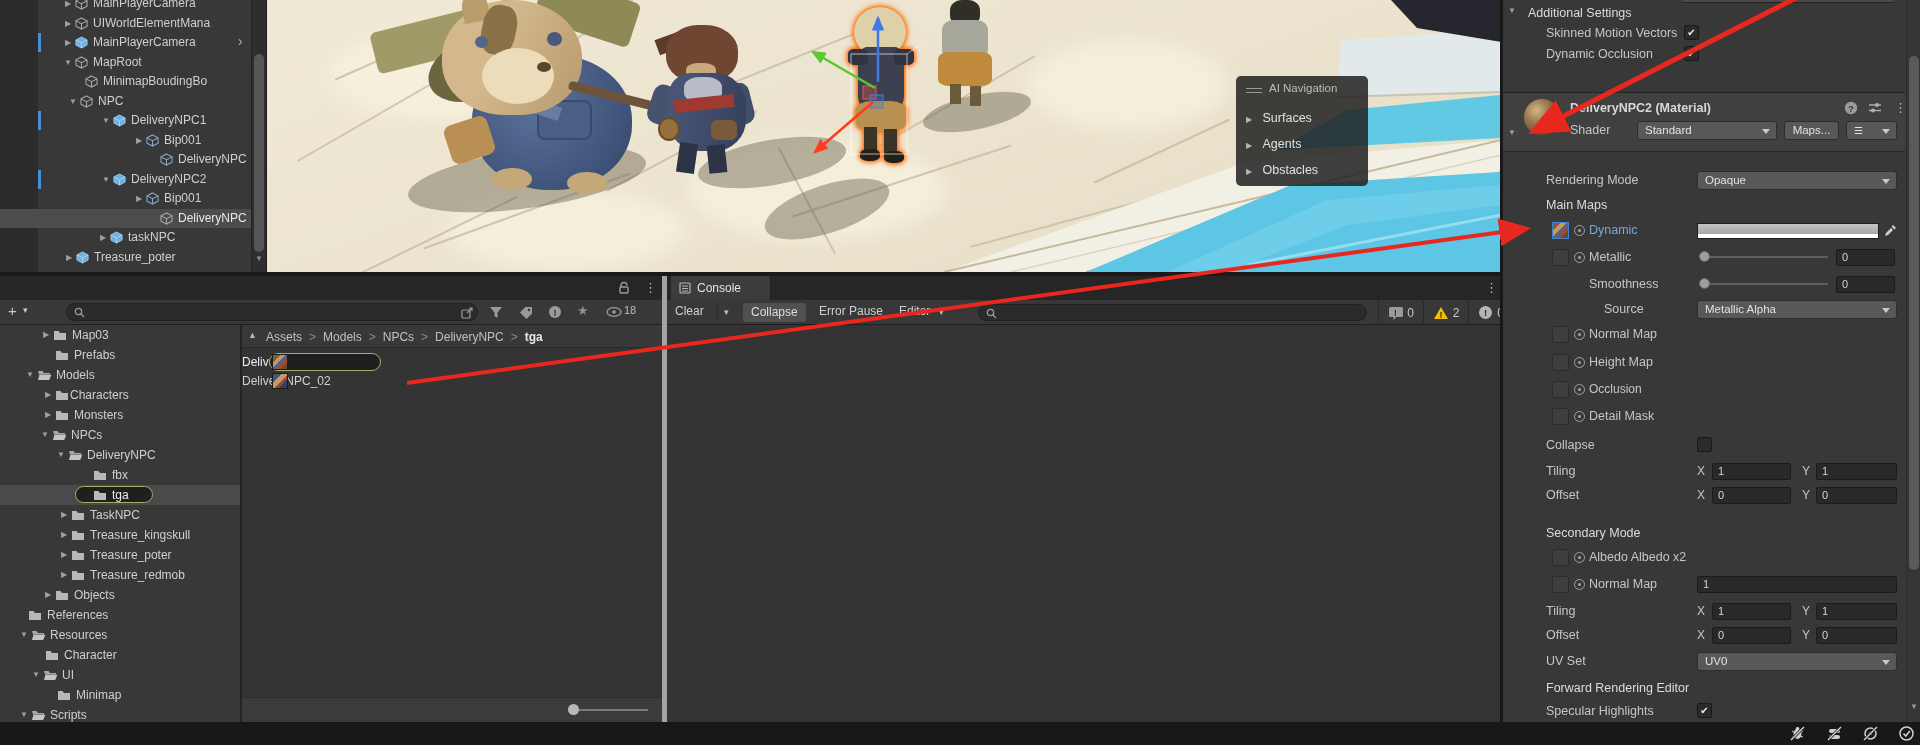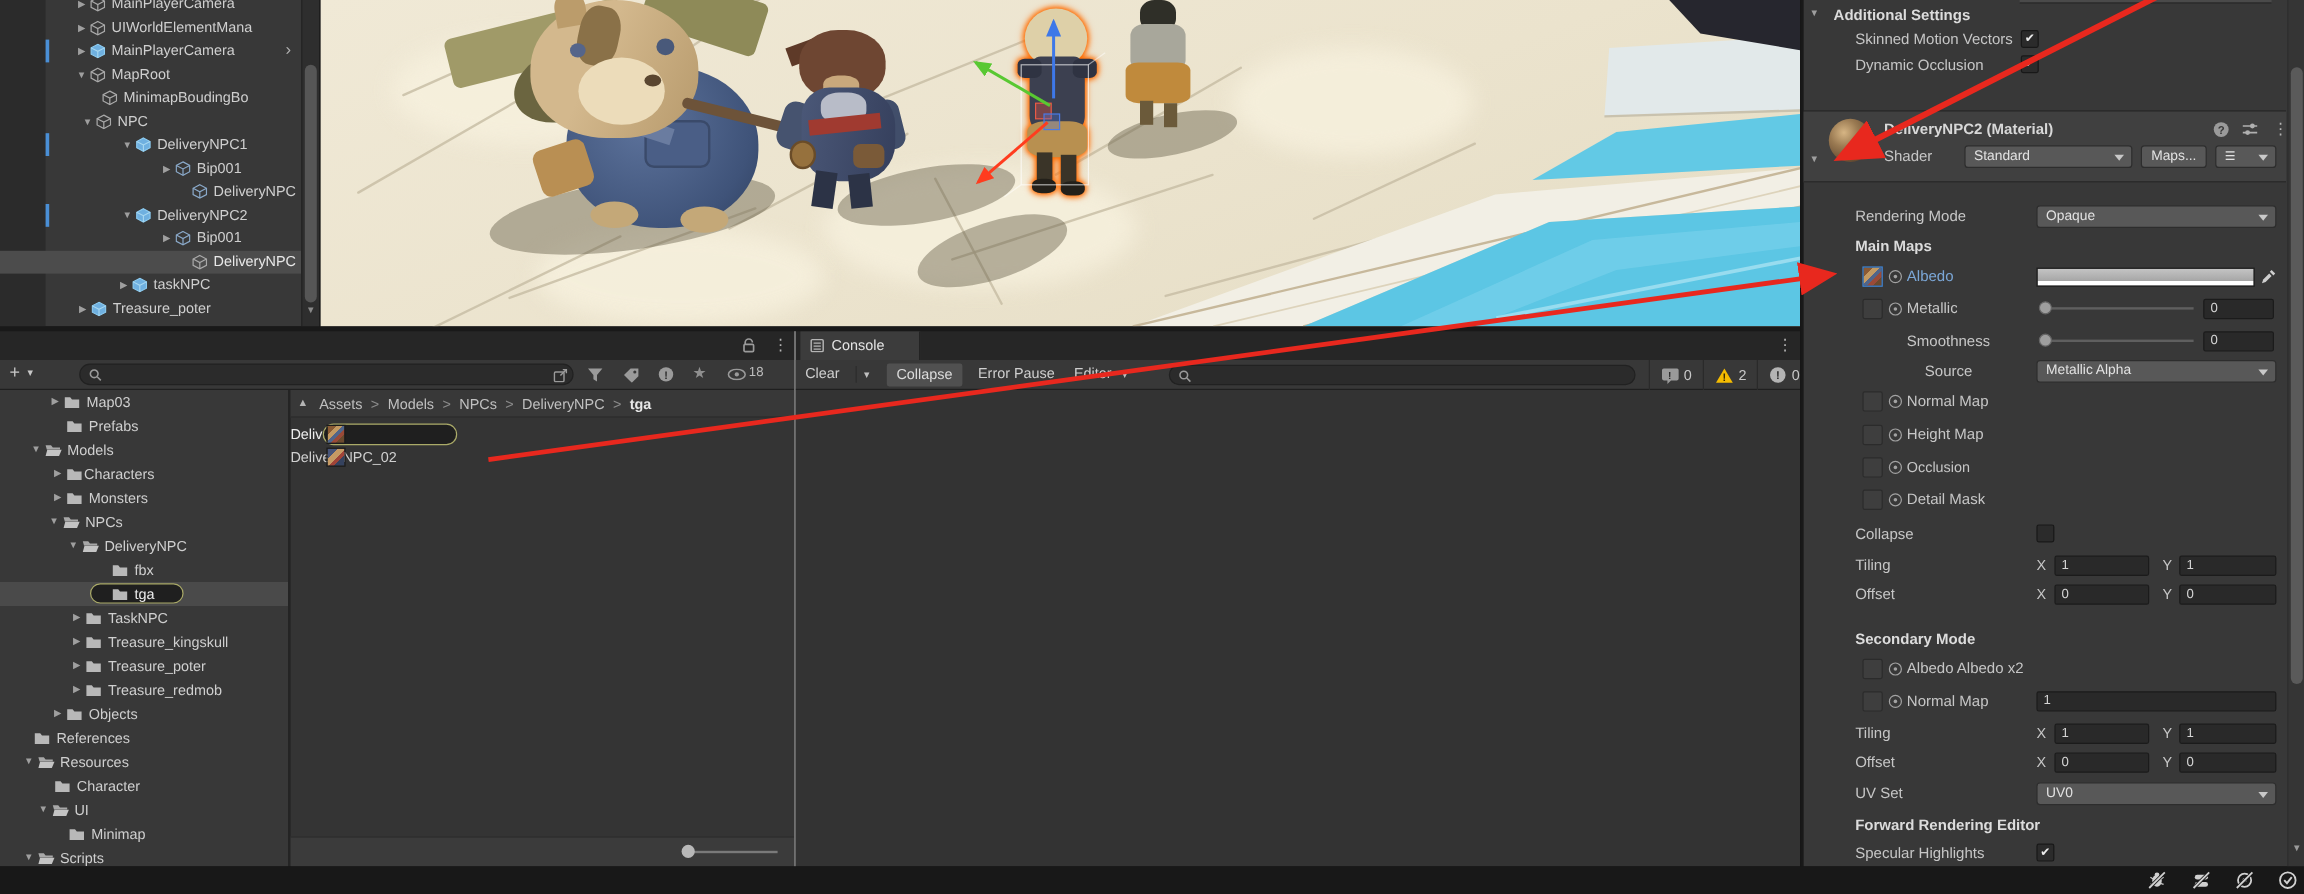--- a/index.html
+++ b/index.html
@@ -1,21 +1,21 @@
 <!DOCTYPE html>
 <html><head>
 <meta charset="utf-8">
 <style>
 *{margin:0;padding:0;box-sizing:border-box}
 html,body{width:1920px;height:745px;overflow:hidden;background:#161616;
 font-family:"Liberation Sans","DejaVu Sans",sans-serif;font-size:12px;color:#c8c8c8;position:relative}
 .abs{position:absolute}
 .pane{position:absolute;overflow:hidden}
 .lbl{position:absolute;height:19px;line-height:19px;color:#c6c6c6;white-space:nowrap;overflow:hidden}
-.bold{font-weight:bold;color:#dcdcdc}
+.bold{font-weight:normal;color:#dcdcdc}
 .blue{color:#7ba7d7}
 .dd{position:absolute;height:19px;background:#585858;border:1px solid #2d2d2d;border-radius:3px;color:#e2e2e2;font-size:11.5px;line-height:17px;padding-left:7px;white-space:nowrap;overflow:hidden}
 .dd:after{content:"";position:absolute;right:6px;top:7px;border:4px solid transparent;border-top:5px solid #c8c8c8}
 .btn{position:absolute;height:19px;background:#585858;border:1px solid #2d2d2d;border-radius:3px;color:#e2e2e2;font-size:11.5px;line-height:17px;text-align:center}
 .nf{position:absolute;height:17px;background:#292929;border:1px solid #1b1b1b;border-radius:2px;color:#d4d4d4;font-size:11px;line-height:15px;padding-left:5px}
 .cb{position:absolute;width:15px;height:15px;background:#2b2b2b;border:1px solid #181818;border-radius:2px;text-align:center;line-height:13px;font-size:10px;color:#ececec}
 .slot{position:absolute;width:17px;height:17px;background:#3e3e3e;border:1px solid #2b2b2b;border-radius:2px}
 .tgt{position:absolute;width:11px;height:11px;border:1px solid #a2a2a2;border-radius:50%}
 .tgt:after{content:"";position:absolute;left:3px;top:3px;width:3px;height:3px;border-radius:50%;background:#a2a2a2}
 .sld{position:absolute;width:128px;height:17px}
@@ -157,20 +157,38 @@
     <rect x="584" y="54" width="56" height="100" fill="none" stroke="rgba(255,255,255,0.65)" stroke-width="1"></rect>
     <line x1="640" y1="54" x2="654" y2="44" stroke="rgba(255,255,255,0.5)"></line>
     <line x1="584" y1="154" x2="570" y2="164" stroke="rgba(255,255,255,0.5)"></line>
     <rect x="596" y="86" width="13" height="13" fill="rgba(232,80,60,0.35)" stroke="#e85a46"></rect>
     <rect x="603" y="95" width="13" height="13" fill="rgba(70,120,230,0.3)" stroke="#4a7ae6"></rect>
     <line x1="608" y1="88" x2="546" y2="52" stroke="#59c832" stroke-width="2.5" marker-end="url(#mg)"></line>
     <line x1="606" y1="102" x2="548" y2="152" stroke="#ff3c1e" stroke-width="2.5" marker-end="url(#mr)"></line>
     <line x1="611" y1="82" x2="611" y2="18" stroke="#3e78e8" stroke-width="2.5" marker-end="url(#mb)"></line>
   </svg>
 
+  <div class="abs" style="left:969px;top:76px;width:132px;height:110px;background:rgba(32,32,32,0.85);border-radius:5px">
+    <div class="abs" style="left:10px;top:12px;width:16px;height:5px;border-top:1.5px solid #9a9a9a;border-bottom:1.5px solid #9a9a9a"></div>
+    <span class="abs" style="left:33px;top:6px;color:#bdbdbd;font-size:11.5px"><span>AI Navigation</span></span>
+    <div id="overlay-items">
+        <div style="position:absolute;left:10px;top:32px;height:20px;line-height:20px;white-space:nowrap">
+     <span style="font-size:8px;color:#b5b5b5;margin-right:7px">▶</span>
+     <span style="color:#e0e0e0;font-size:12.5px">Surfaces</span>
+   </div>
+        <div style="position:absolute;left:10px;top:58px;height:20px;line-height:20px;white-space:nowrap">
+     <span style="font-size:8px;color:#b5b5b5;margin-right:7px">▶</span>
+     <span style="color:#e0e0e0;font-size:12.5px">Agents</span>
+   </div>
+        <div style="position:absolute;left:10px;top:84px;height:20px;line-height:20px;white-space:nowrap">
+     <span style="font-size:8px;color:#b5b5b5;margin-right:7px">▶</span>
+     <span style="color:#e0e0e0;font-size:12.5px">Obstacles</span>
+   </div>
+      </div>
+  </div>
 </div>
 
 <div class="pane" id="hierarchy" style="left:0;top:0;width:266px;height:272px;background:#383838">
   <div class="abs" style="left:0;top:0;width:38px;height:272px;background:#2b2b2b"></div>
   <div id="hier-rows">
       <div class="hrow" style="top:-6px">
 
     <span class="harr" style="left:62px">▶</span>
     <span class="ic" style="left:75px;top:3px">
           <svg width="13" height="13" viewBox="0 0 14 14">
@@ -641,21 +659,21 @@
     <span class="thumb" style="left:30px;top:1px;background:linear-gradient(135deg,#47557a 0 30%,#c59a64 0 55%,#a04438 0 70%,#35425e 0 100%)"></span>
     <span class="hlab" style="left:51px;">DeliveryNPC_02</span>
   </div>
     </div>
   <div class="abs" style="left:0;top:372px;width:420px;height:25px;background:#3b3b3b;border-top:1px solid #2c2c2c">
     <div class="abs" style="left:330px;top:11px;width:76px;height:2px;background:#7a7a7a"></div>
     <div class="abs" style="left:326px;top:6px;width:11px;height:11px;border-radius:50%;background:#b8b8b8"></div>
   </div>
 </div>
 
-<div class="pane" style="left:662px;top:276px;width:838px;height:446px;background:#262626;border-left:1px solid #a3a3a3">
+<div class="pane" style="left:662px;top:276px;width:838px;height:446px;background:#262626;border-left:5px solid #a3a3a3">
   <div class="tab active" style="left:4px;top:0;width:100px;position:absolute">
     <span class="ic" style="left:8px;top:6px">
         <svg width="12" height="12">
           <rect x="1" y="1" width="10" height="10" rx="1" fill="none" stroke="#b5b5b5" stroke-width="1.2"></rect>
           <line x1="3" y1="4" x2="9" y2="4" stroke="#b5b5b5"></line>
           <line x1="3" y1="6.5" x2="9" y2="6.5" stroke="#b5b5b5"></line>
           <line x1="3" y1="9" x2="9" y2="9" stroke="#b5b5b5"></line>
         </svg>
       </span>
     <span class="abs" style="left:26px">Console</span>
@@ -749,21 +767,21 @@
   <div class="btn" style="left:1784px;top:121px;width:55px"><span>Maps...</span></div>
   <div class="dd" style="left:1846px;top:121px;width:51px"><span style="font-size:10px;letter-spacing:-1px">☰</span></div>
 
   <span class="lbl" style="left:1546px;top:171px;font-size:12.5px">Rendering Mode</span>
   <div class="dd" style="left:1697px;top:171px;width:200px"><span>Opaque</span></div>
 
   <span class="lbl bold" style="left:1546px;top:196px;font-size:12.5px">Main Maps</span>
 
   <div class="abs" style="left:1552px;top:222px;width:17px;height:17px;border:1px solid #3f85d6;background:linear-gradient(135deg,#8a5a34 0 25%,#c39a62 0 45%,#51658a 0 60%,#9a4a38 0 75%,#6b4a2e 0 100%)"></div>
   <span class="tgt" style="left:1574px;top:225px"></span>
-  <span class="lbl blue" style="left:1589px;top:221px;font-size:12.5px">Albedo</span>
+  <span class="lbl blue" style="left:1589px;top:221px;font-size:12.5px">Dynamic</span>
   <div class="abs" style="left:1697px;top:223px;width:182px;height:16px;border:1px solid #1e1e1e;background:linear-gradient(180deg,#c4c4c4,#a6a6a6 72%,#ffffff 74%,#ffffff)"></div>
   <span class="ic" style="left:1883px;top:224px">
       <svg width="14" height="14">
         <path d="M2 12 L3 9 L8 4 L10 6 L5 11 Z" fill="#cfcfcf"></path>
         <path d="M8.5 2.5 l1.5-1.5 3 3 -1.5 1.5 z" fill="#cfcfcf"></path>
       </svg>
     </span>
 
   <div class="slot" style="left:1552px;top:249px"></div>
   <span class="tgt" style="left:1574px;top:252px"></span>

